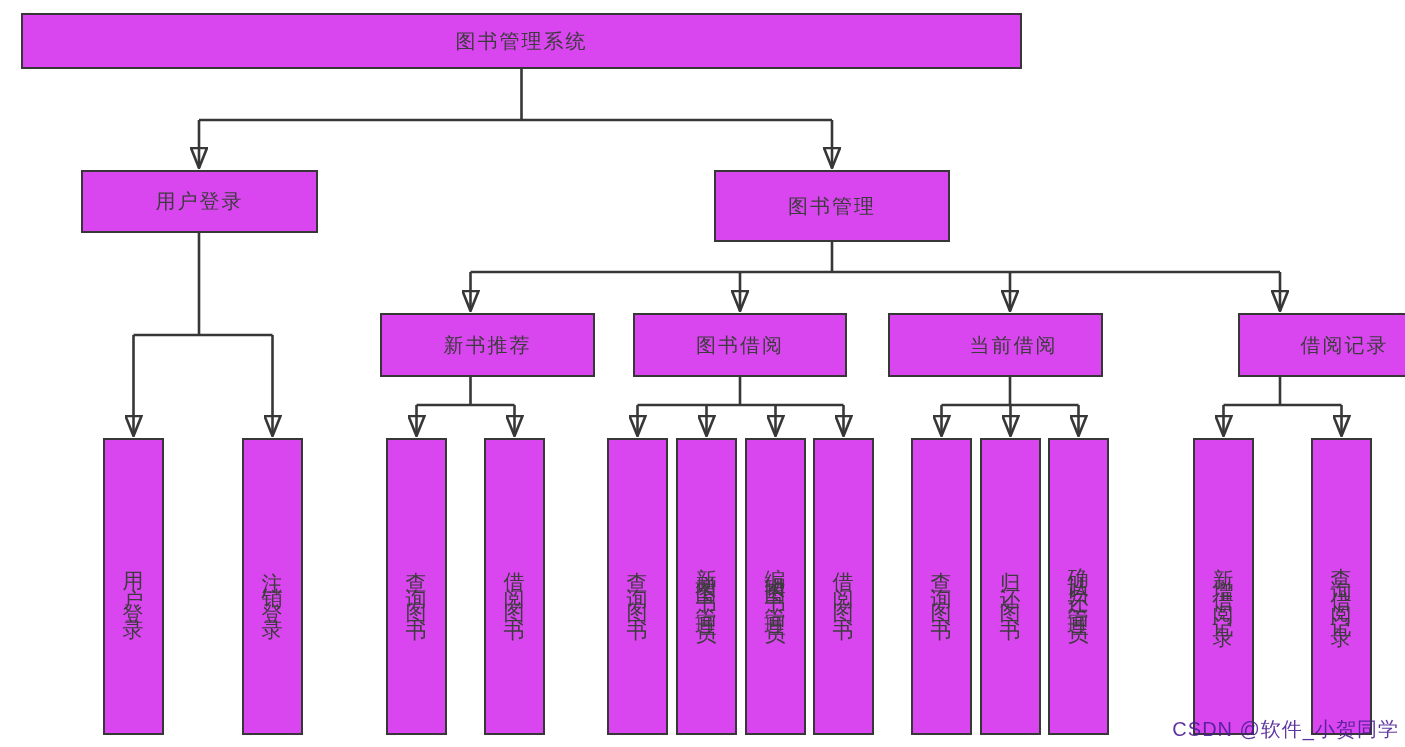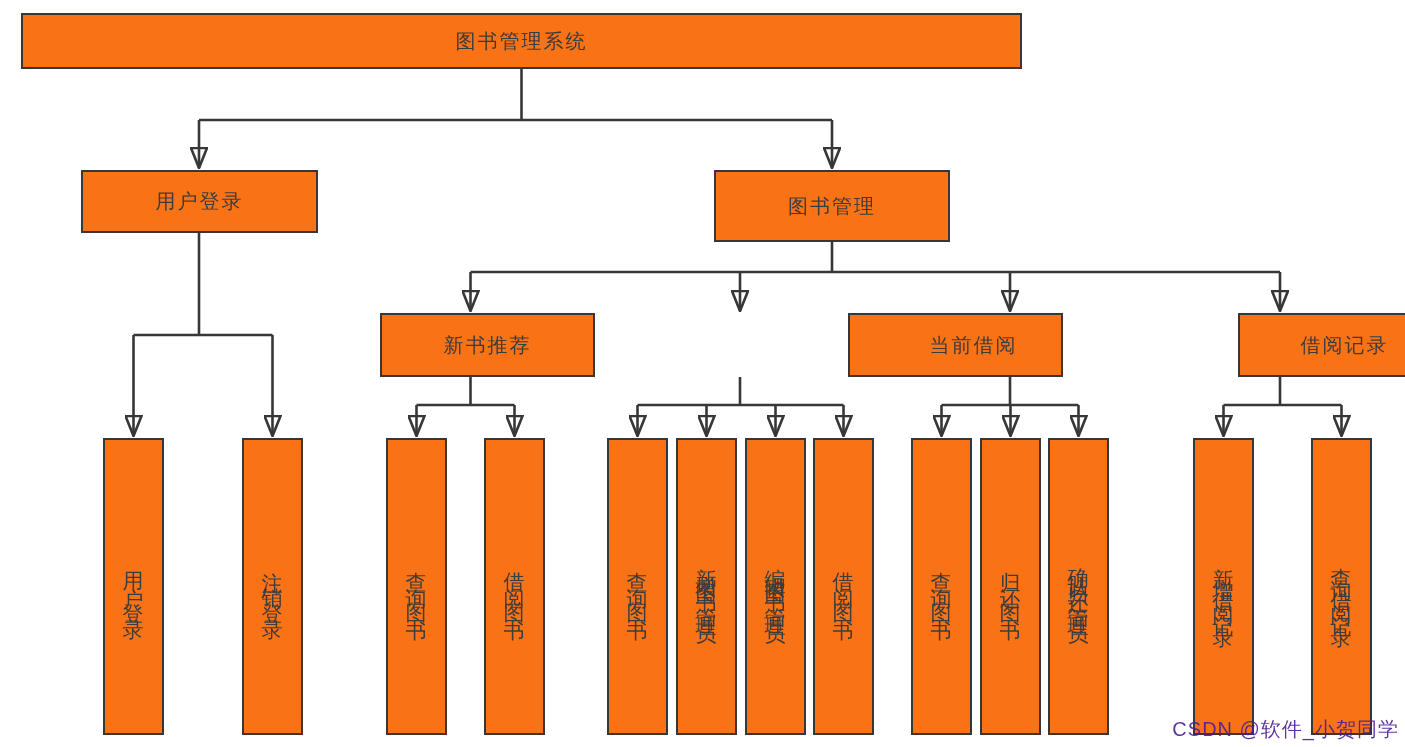--- a/index.html
+++ b/index.html
@@ -22,38 +22,38 @@
     pointer-events: none;
   }
   .wires path {
     stroke: #373737;
     stroke-width: 2.6;
     fill: none;
   }
   .box {
     position: absolute;
     border: 2.5px solid #373737;
-    background: #f97316;
+    background: #d946ef;
     display: flex;
     align-items: center;
     justify-content: center;
   }
   .hlabel {
     font-size: 20px;
     letter-spacing: 2px;
     color: #3c3c3c;
     white-space: nowrap;
   }
   .root  { left: 21px;  top: 13px;  width: 1001px; height: 56px; }
   .l2a   { left: 81px;  top: 170px; width: 237px;  height: 63px; }
   .l2b   { left: 714px; top: 170px; width: 236px;  height: 72px; }
   .l3    { top: 313px; height: 64px; }
   .l3a   { left: 380px;  width: 215px; }
   .l3b   { left: 633px;  width: 214px; }
-  .l3c   { left: 848px;  width: 215px; padding-left: 36px; }
+  .l3c   { left: 888px;  width: 215px; padding-left: 36px; }
   .l3d   { left: 1238px; width: 213px; }
   .leaf  { top: 438px; height: 297px; width: 61px; }
   .vtext {
     writing-mode: vertical-rl;
     text-orientation: mixed;
     font-size: 21px;
     color: #3c3c3c;
     line-height: 1;
     white-space: nowrap;
   }
@@ -132,20 +132,23 @@
   <div class="box l2a">
     <span class="hlabel">用户登录</span>
   </div>
   <div class="box l2b">
     <span class="hlabel">图书管理</span>
   </div>
 
   <div class="box l3 l3a">
     <span class="hlabel">新书推荐</span>
   </div>
+  <div class="box l3 l3b">
+    <span class="hlabel">图书借阅</span>
+  </div>
   <div class="box l3 l3c">
     <span class="hlabel">当前借阅</span>
   </div>
   <div class="box l3 l3d">
     <span class="hlabel">借阅记录</span>
   </div>
 
   <div class="box leaf" style="left:103px">
     <span class="vtext ls-lg">用户登录</span>
   </div>

